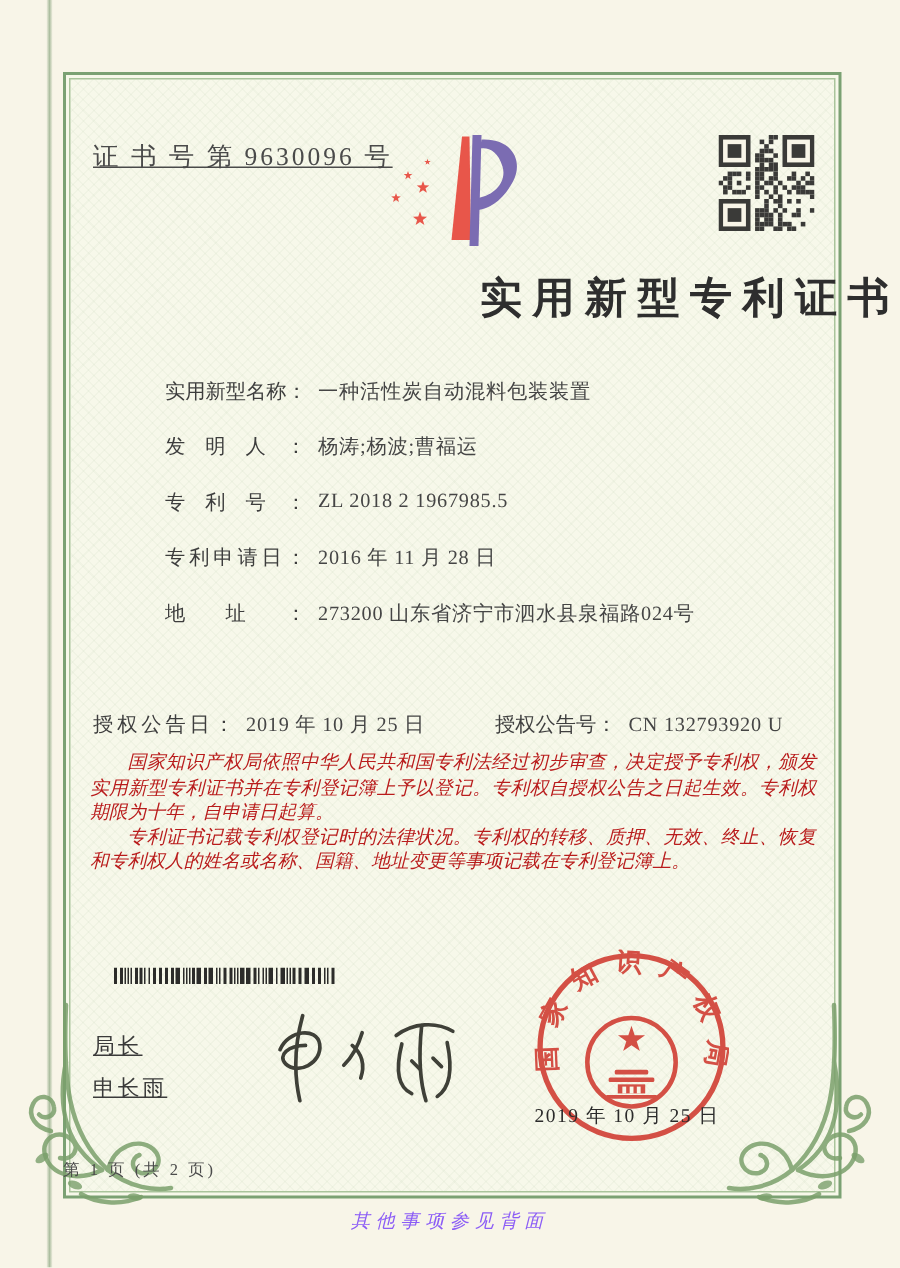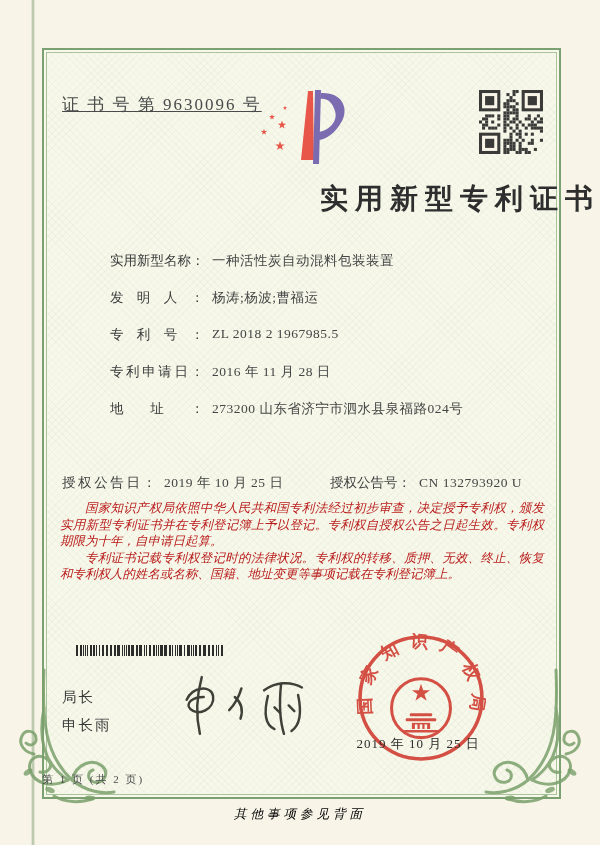--- a/index.html
+++ b/index.html
@@ -46,35 +46,35 @@
   .grant-row .pair2{position:absolute;left:268px;top:0;}
   .paras{
     position:absolute;left:60px;top:500px;width:484px;
     font-size:12.5px;line-height:16.5px;color:#b91c1c;text-align:justify;
     font-style:italic;
   }
   .paras p{margin:0;text-indent:2em;}
   .barcode{position:absolute;left:76px;top:645px;width:148px;height:11px;}
   .signer{position:absolute;left:62px;top:688px;font-size:14.5px;color:#3a3a3a;
     font-family:"Liberation Sans","DejaVu Sans",sans-serif;}
-  .signer div{margin-bottom:9px;letter-spacing:2px;}
+  .signer div{margin-bottom:9px;letter-spacing:2px;text-decoration:underline;}
   .signature{position:absolute;left:168px;top:662px;width:145px;height:85px;}
   .seal{position:absolute;left:356px;top:633px;width:130px;height:130px;opacity:.88;}
   .seal svg{width:130px;height:130px;}
   .seal-date{
     position:absolute;left:356px;top:735px;width:124px;text-align:center;
     font-size:13px;color:#2b2b2b;letter-spacing:1px;opacity:1;
   }
   .page-info{
     position:absolute;left:42px;top:772px;width:515px;text-align:left;
     font-size:11px;color:#4c4c4c;letter-spacing:2px;
   }
   .back-note{
     position:absolute;left:0;top:806px;width:600px;text-align:center;
-    font-size:12.5px;color:#000000;letter-spacing:4px;font-style:italic;
+    font-size:12.5px;color:#8b5cf6;letter-spacing:4px;font-style:italic;
   }
   .flourish{position:absolute;width:120px;height:140px;}
   .flourish.left{left:-2px;top:668px;}
   .flourish.right{left:482px;top:668px;transform:scaleX(-1);}
 </style>
 </head>
 <body>
 
 <div class="spine-line"></div>
 

